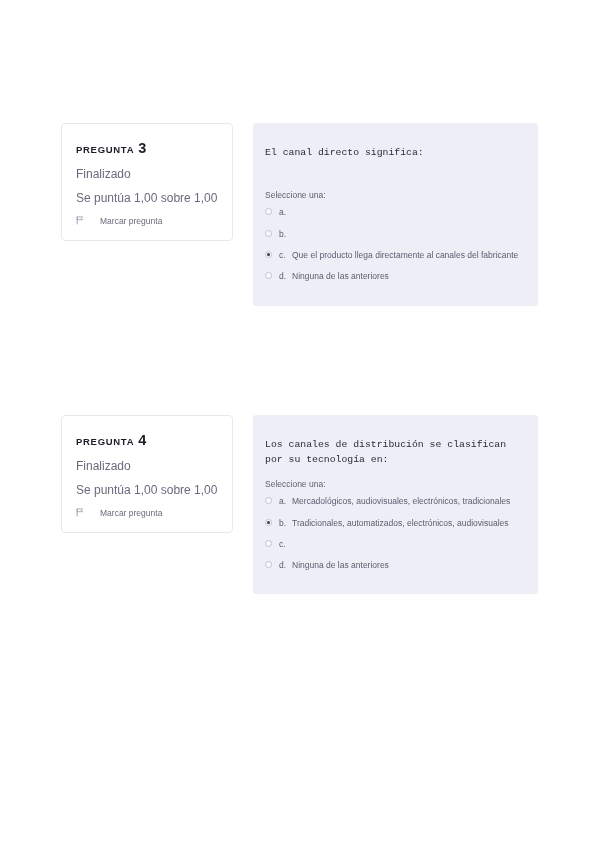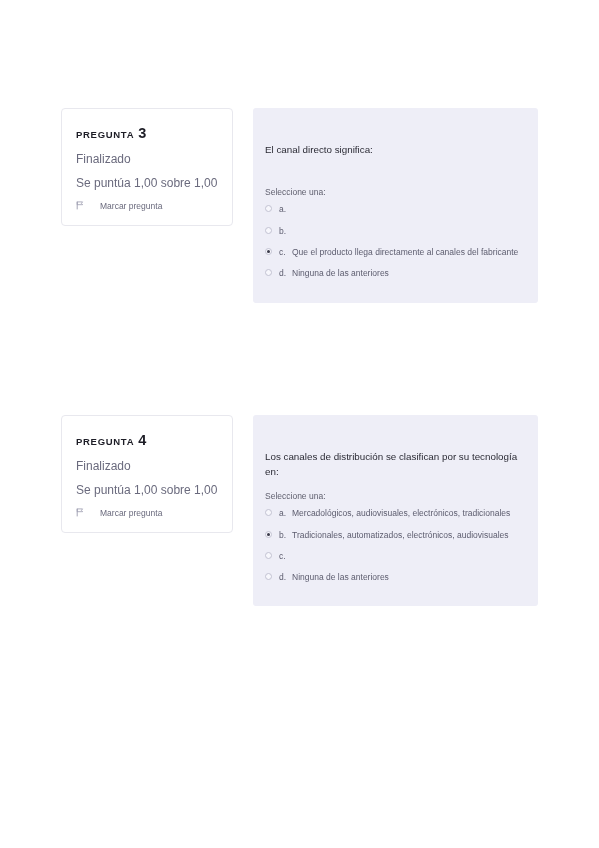--- a/index.html
+++ b/index.html
@@ -24,21 +24,21 @@
   }
 
   
   .qblock {
     position: absolute;
     left: 0;
     width: 599px;
     display: flex;
     align-items: flex-start;
   }
-  #qblock-0 { top: 108px; }
+  #qblock-0 { top: 123px; }
   #qblock-1 { top: 415px; }
 
   
   .qinfo {
     width: 172px;
     margin-left: 61px;
     background: #ffffff;
     border: 1px solid #e8e8ee;
     border-radius: 4px;
     box-sizing: border-box;
@@ -95,21 +95,22 @@
     width: 285px;
     background: #eeeef7;
     border-radius: 3px;
     box-sizing: border-box;
     padding: 18px 16px 22px 12px;
   }
   .qtext {
     font-size: 9.8px;
     line-height: 1.55;
     color: #2b2b35;
-    margin: 16px 0 8px 0;
+    margin: 4px 0 8px 0;
+    font-family: Liberation Mono, monospace;
   }
   #qblock-0 .qbody { padding-bottom: 24px; }
   .spacer-0 { height: 22px; }
   .spacer-1 { height: 4px; }
 
   .prompt {
     font-size: 8.5px;
     color: #60606f;
     margin: 0 0 5px 0;
     line-height: 1.3;

